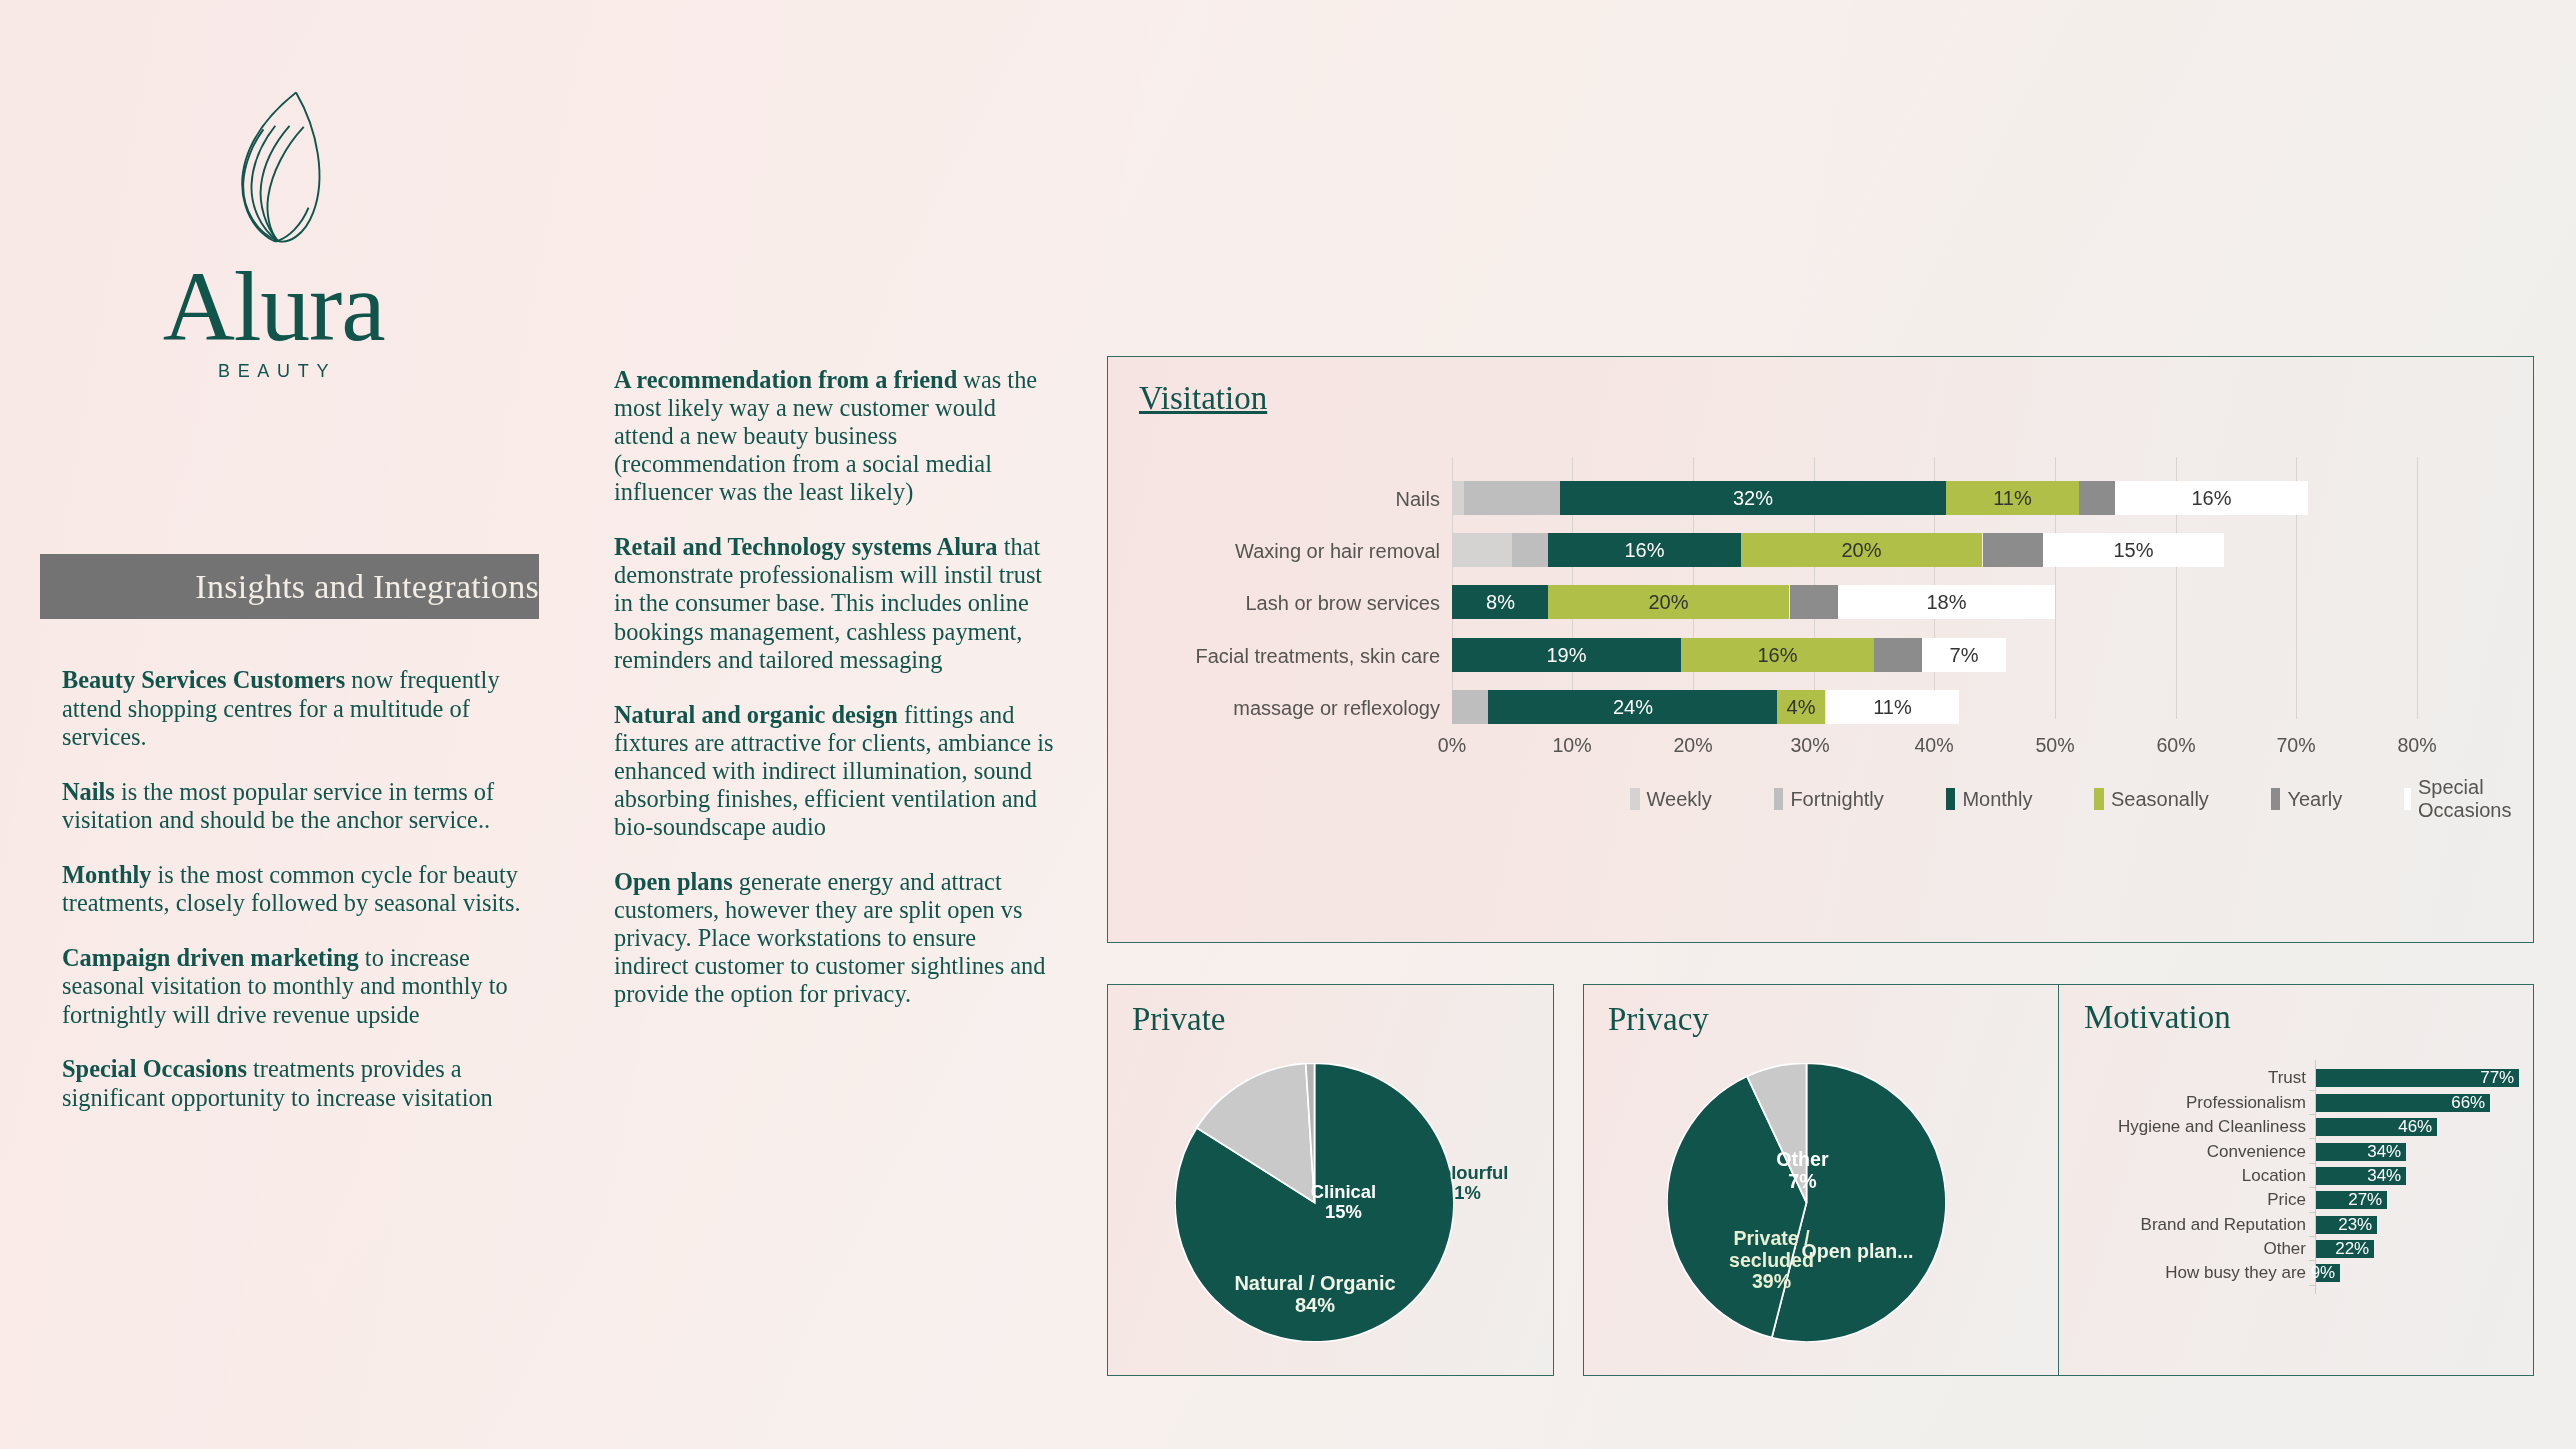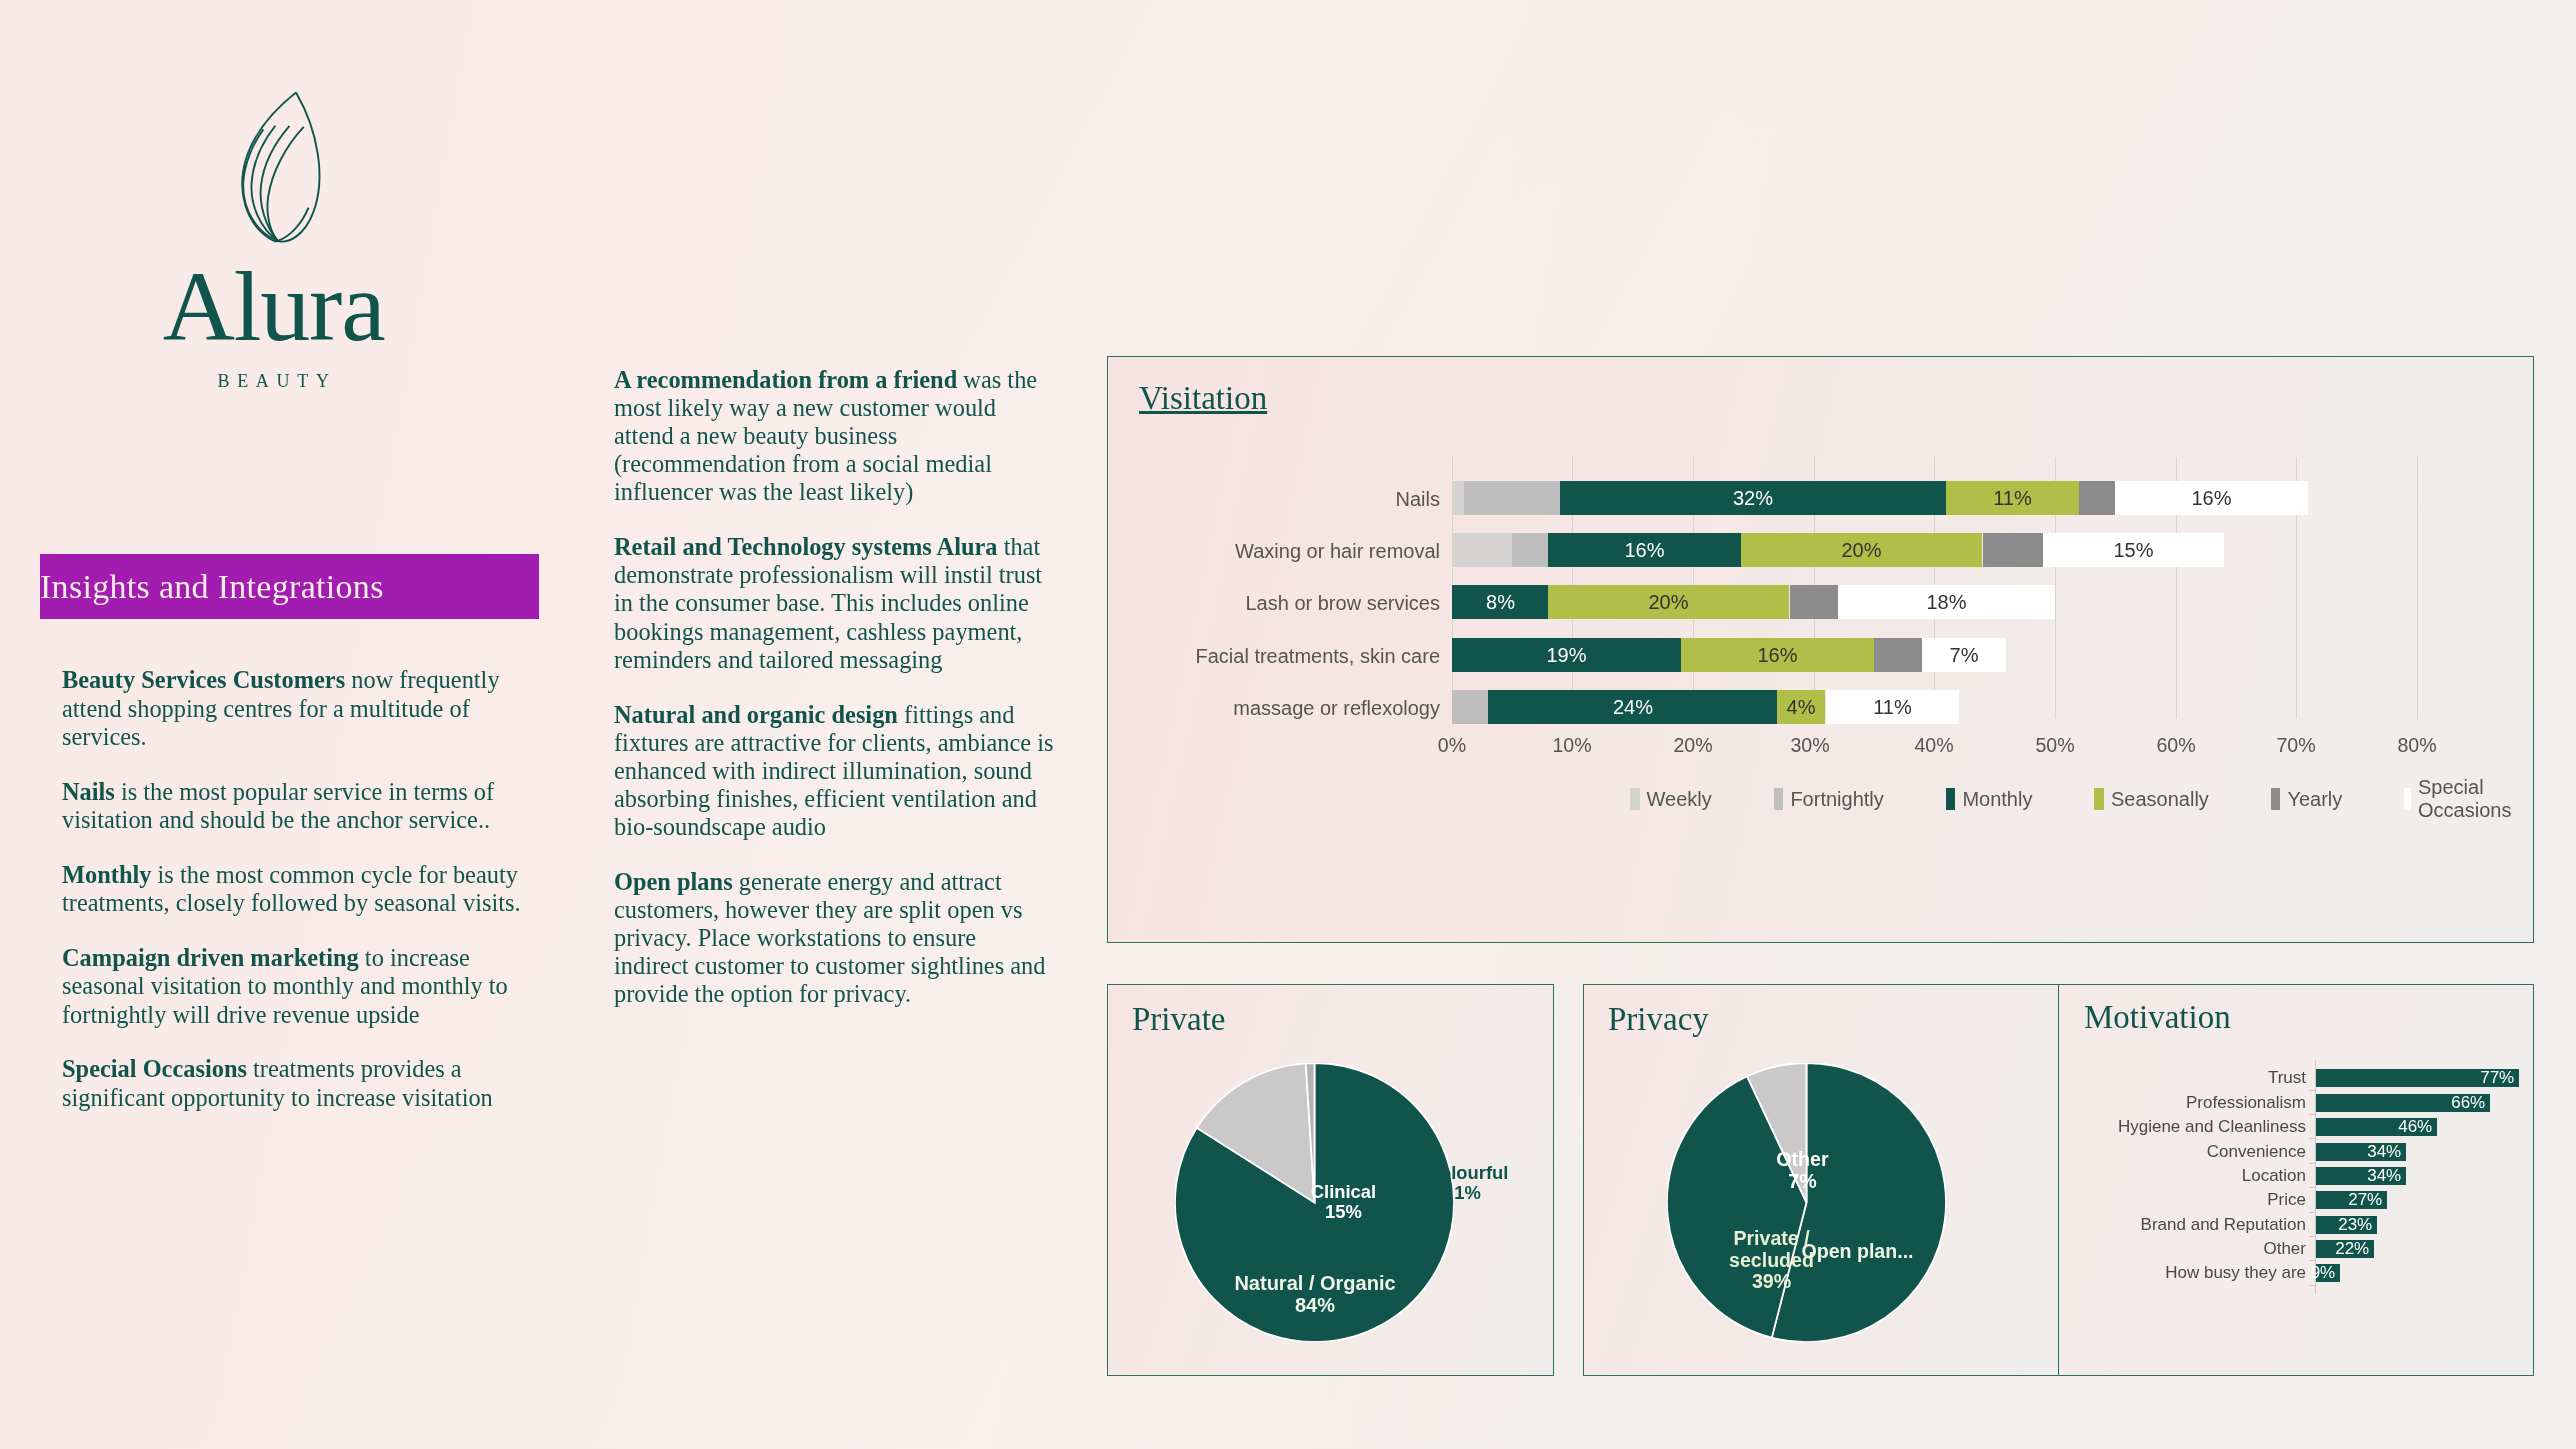--- a/index.html
+++ b/index.html
@@ -19,29 +19,29 @@
 
   
   #logo-block { position: absolute; left: 107px; top: 89px; width: 333px; text-align: center; }
   #logo-mark { width: 149px; height: 172px; margin: 0 auto; display: block; }
   #logo-wordmark {
     font-family: "Liberation Serif", serif;
     font-size: 100px; line-height: 1; color: #11544B;
     letter-spacing: -1.2px; margin-top: -3.6px;
   }
   #logo-sub {
-    font-family: Liberation Serif, serif;
+    font-family: Liberation Sans, sans-serif;
     font-size: 18px; letter-spacing: 7.7px; color: #11544B;
-    margin-top: 14px; padding-left: 7.1px;
+    margin-top: 4px; padding-left: 7.1px;
   }
 
   
   #insights-header {
     position: absolute; left: 40px; top: 554px; width: 499px; height: 65px;
-    background: #a21caf; display: flex; align-items: center; justify-content: flex-start;
+    background: #737373; display: flex; align-items: center; justify-content: flex-end;
   }
   #insights-header .title {
     color: #F3EDE6; font-size: 34px; font-family: "Liberation Serif", serif; letter-spacing: 0.3px;
   }
   #insights-body {
     position: absolute; left: 62px; top: 666px; width: 482px;
     font-size: 24.4px; line-height: 1.17; color: #11544B;
   }
   #insights-body .para { margin-bottom: 26px; }
   #insights-body b { font-weight: bold; }

